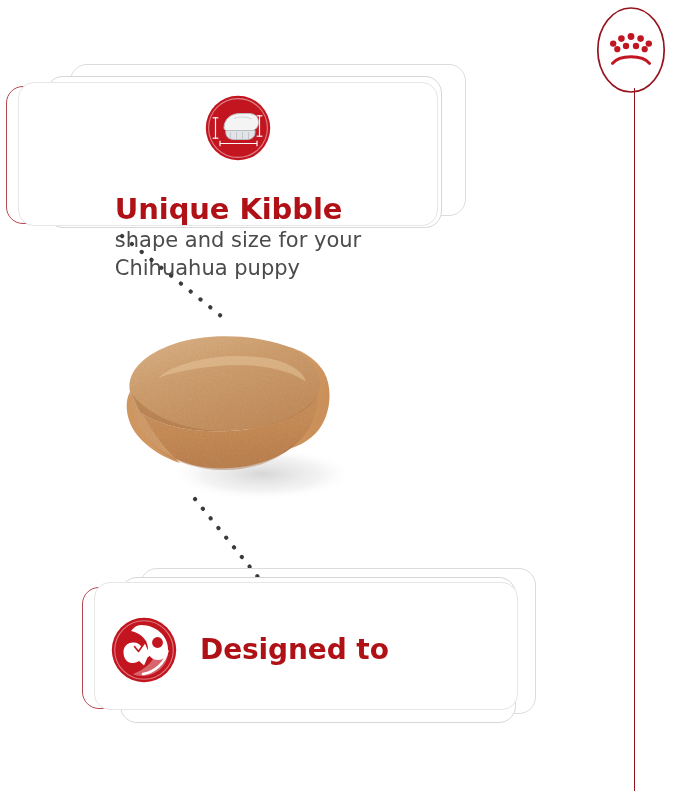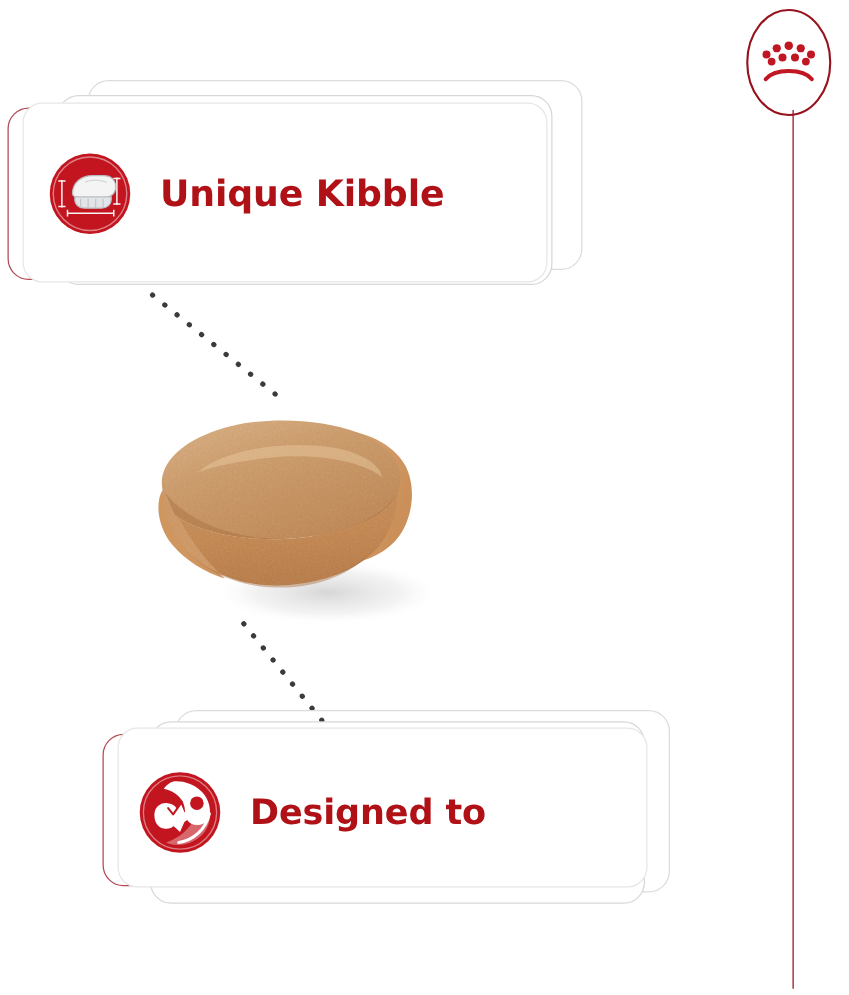--- a/index.html
+++ b/index.html
@@ -103,21 +103,21 @@
     margin-top: 3px;
     white-space: pre-line;
   }
 
   
   #card-top-stack { left: 2px; top: 64px; width: 470px; height: 172px; }
   #card-top-stack .back-2 { left: 68px; top: 0px;  width: 396px; height: 152px; }
   #card-top-stack .back-1 { left: 44px; top: 12px; width: 396px; height: 152px; }
   #card-top-stack .front  { left: 4px;  top: 22px; width: 420px; height: 138px; }
   #card-top-stack .inner  { left: 16px; top: 18px; width: 420px; height: 144px; border-radius:16px; }
-  #card-top-content { left: 36px; top: 30px; width: 400px; height: 122px; gap: 22px; }
+  #card-top-content { left: 36px; top: 30px; width: 400px; height: 122px; gap: 32px; flex-direction: column; }
 
   
   #card-bottom-stack { left: 82px; top: 568px; width: 480px; height: 160px; }
   #card-bottom-stack .back-2 { left: 58px; top: 0px;  width: 396px; height: 146px; }
   #card-bottom-stack .back-1 { left: 38px; top: 9px;  width: 396px; height: 146px; }
   #card-bottom-stack .front  { left: 0px;  top: 19px; width: 424px; height: 122px; }
   #card-bottom-stack .inner  { left: 12px; top: 14px; width: 424px; height: 128px; border-radius:16px; }
   #card-bottom-content { left: 28px; top: 28px; width: 420px; height: 108px; gap: 22px; }
   #card-bottom-content .card-heading { font-size: 28px; }
   #card-bottom-content .card-body { font-size: 21px; }
@@ -189,20 +189,22 @@
             <path d="M26.5 38 L 26.5 45" stroke="#c3c6ca" stroke-width="1" fill="none"></path>
             <path d="M32.5 38 L 32.5 45.5" stroke="#c3c6ca" stroke-width="1" fill="none"></path>
             <path d="M38.5 38 L 38.5 45.5" stroke="#c3c6ca" stroke-width="1" fill="none"></path>
             <path d="M44.5 38 L 44.5 45" stroke="#c3c6ca" stroke-width="1" fill="none"></path>
             <path d="M30 24.5 C 35 22.5, 43 22.5, 47.5 25" stroke="#d4d7da" stroke-width="1.1" fill="none"></path>
           </g>
         </svg>
       </div>
       <div class="card-text">
         <div class="card-heading">Unique Kibble</div>
+        <div class="card-body">shape and size for your
+Chihuahua puppy</div>
       </div>
     </div>
   </div>
 
   <svg class="dots" style="left:110px; top:228px;" width="130" height="100" viewBox="0 0 130 100" xmlns="http://www.w3.org/2000/svg">
     <line x1="12" y1="8" x2="116" y2="92" stroke="#3b3b3b" stroke-width="4.1" stroke-linecap="round" stroke-dasharray="0.2 12.4"></line>
   </svg>
 
   <div class="kibble-wrap">
     <svg class="kibble-svg" width="300" height="230" viewBox="0 0 300 230" xmlns="http://www.w3.org/2000/svg">

